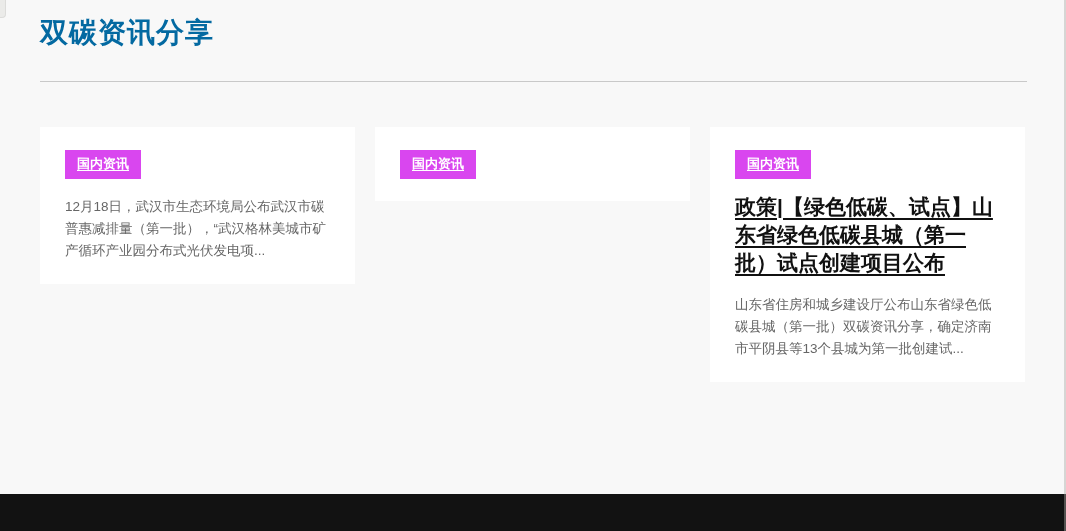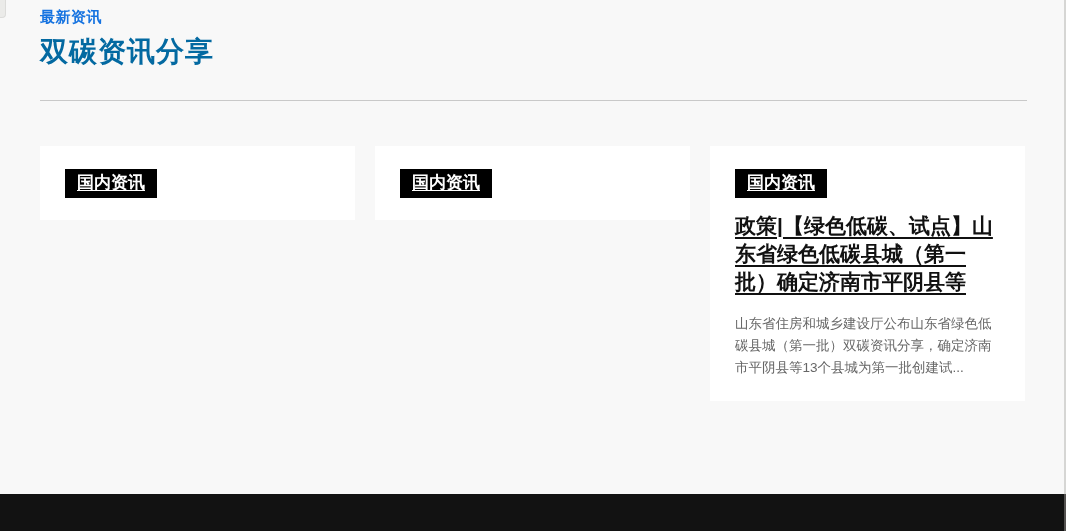--- a/index.html
+++ b/index.html
@@ -42,23 +42,23 @@
     align-items: flex-start;
   }
   .card {
     width: 315px;
     background: #ffffff;
     padding: 23px 25px 22px 25px;
     cursor: pointer;
   }
   .badge {
     display: inline-block;
-    background: #000000;
+    background: #d946ef;
     color: #ffffff;
-    font-size: 17px;
+    font-size: 13px;
     font-weight: 700;
     line-height: 18px;
     padding: 5px 12px 6px 12px;
     text-decoration: underline;
     text-underline-offset: 2px;
     cursor: pointer;
   }
   .card-title {
     margin-top: 14px;
     font-size: 21px;
@@ -100,37 +100,37 @@
     background: linear-gradient(to bottom, #d6d6d4 0%, #d6d6d4 93%, #545250 93%, #545250 100%);
     z-index: 5;
   }
 </style>
 </head>
 <body>
 
 <div class="corner-fragment"></div>
 
 <div class="content">
-  <div class="eyebrow">最新资讯</div>
   <h1 class="page-title">双碳资讯分享</h1>
   <hr class="divider">
 
   <div class="cards">
 
     <div class="card">
       <span class="badge">国内资讯</span>
+      <div class="card-excerpt">12月18日，武汉市生态环境局公布武汉市碳普惠减排量（第一批），“武汉格林美城市矿产循环产业园分布式光伏发电项...</div>
     </div>
 
     <div class="card">
       <span class="badge">国内资讯</span>
     </div>
 
     <div class="card">
       <span class="badge">国内资讯</span>
-      <div class="card-title">政策|【绿色低碳、试点】山东省绿色低碳县城（第一批）确定济南市平阴县等</div>
+      <div class="card-title">政策|【绿色低碳、试点】山东省绿色低碳县城（第一批）试点创建项目公布</div>
       <div class="card-excerpt">山东省住房和城乡建设厅公布山东省绿色低碳县城（第一批）双碳资讯分享，确定济南市平阴县等13个县城为第一批创建试...</div>
     </div>
 
   </div>
 </div>
 
 <div class="footer-bar"></div>
 <div class="edge-scrollbar"></div>
 
 </body></html>

